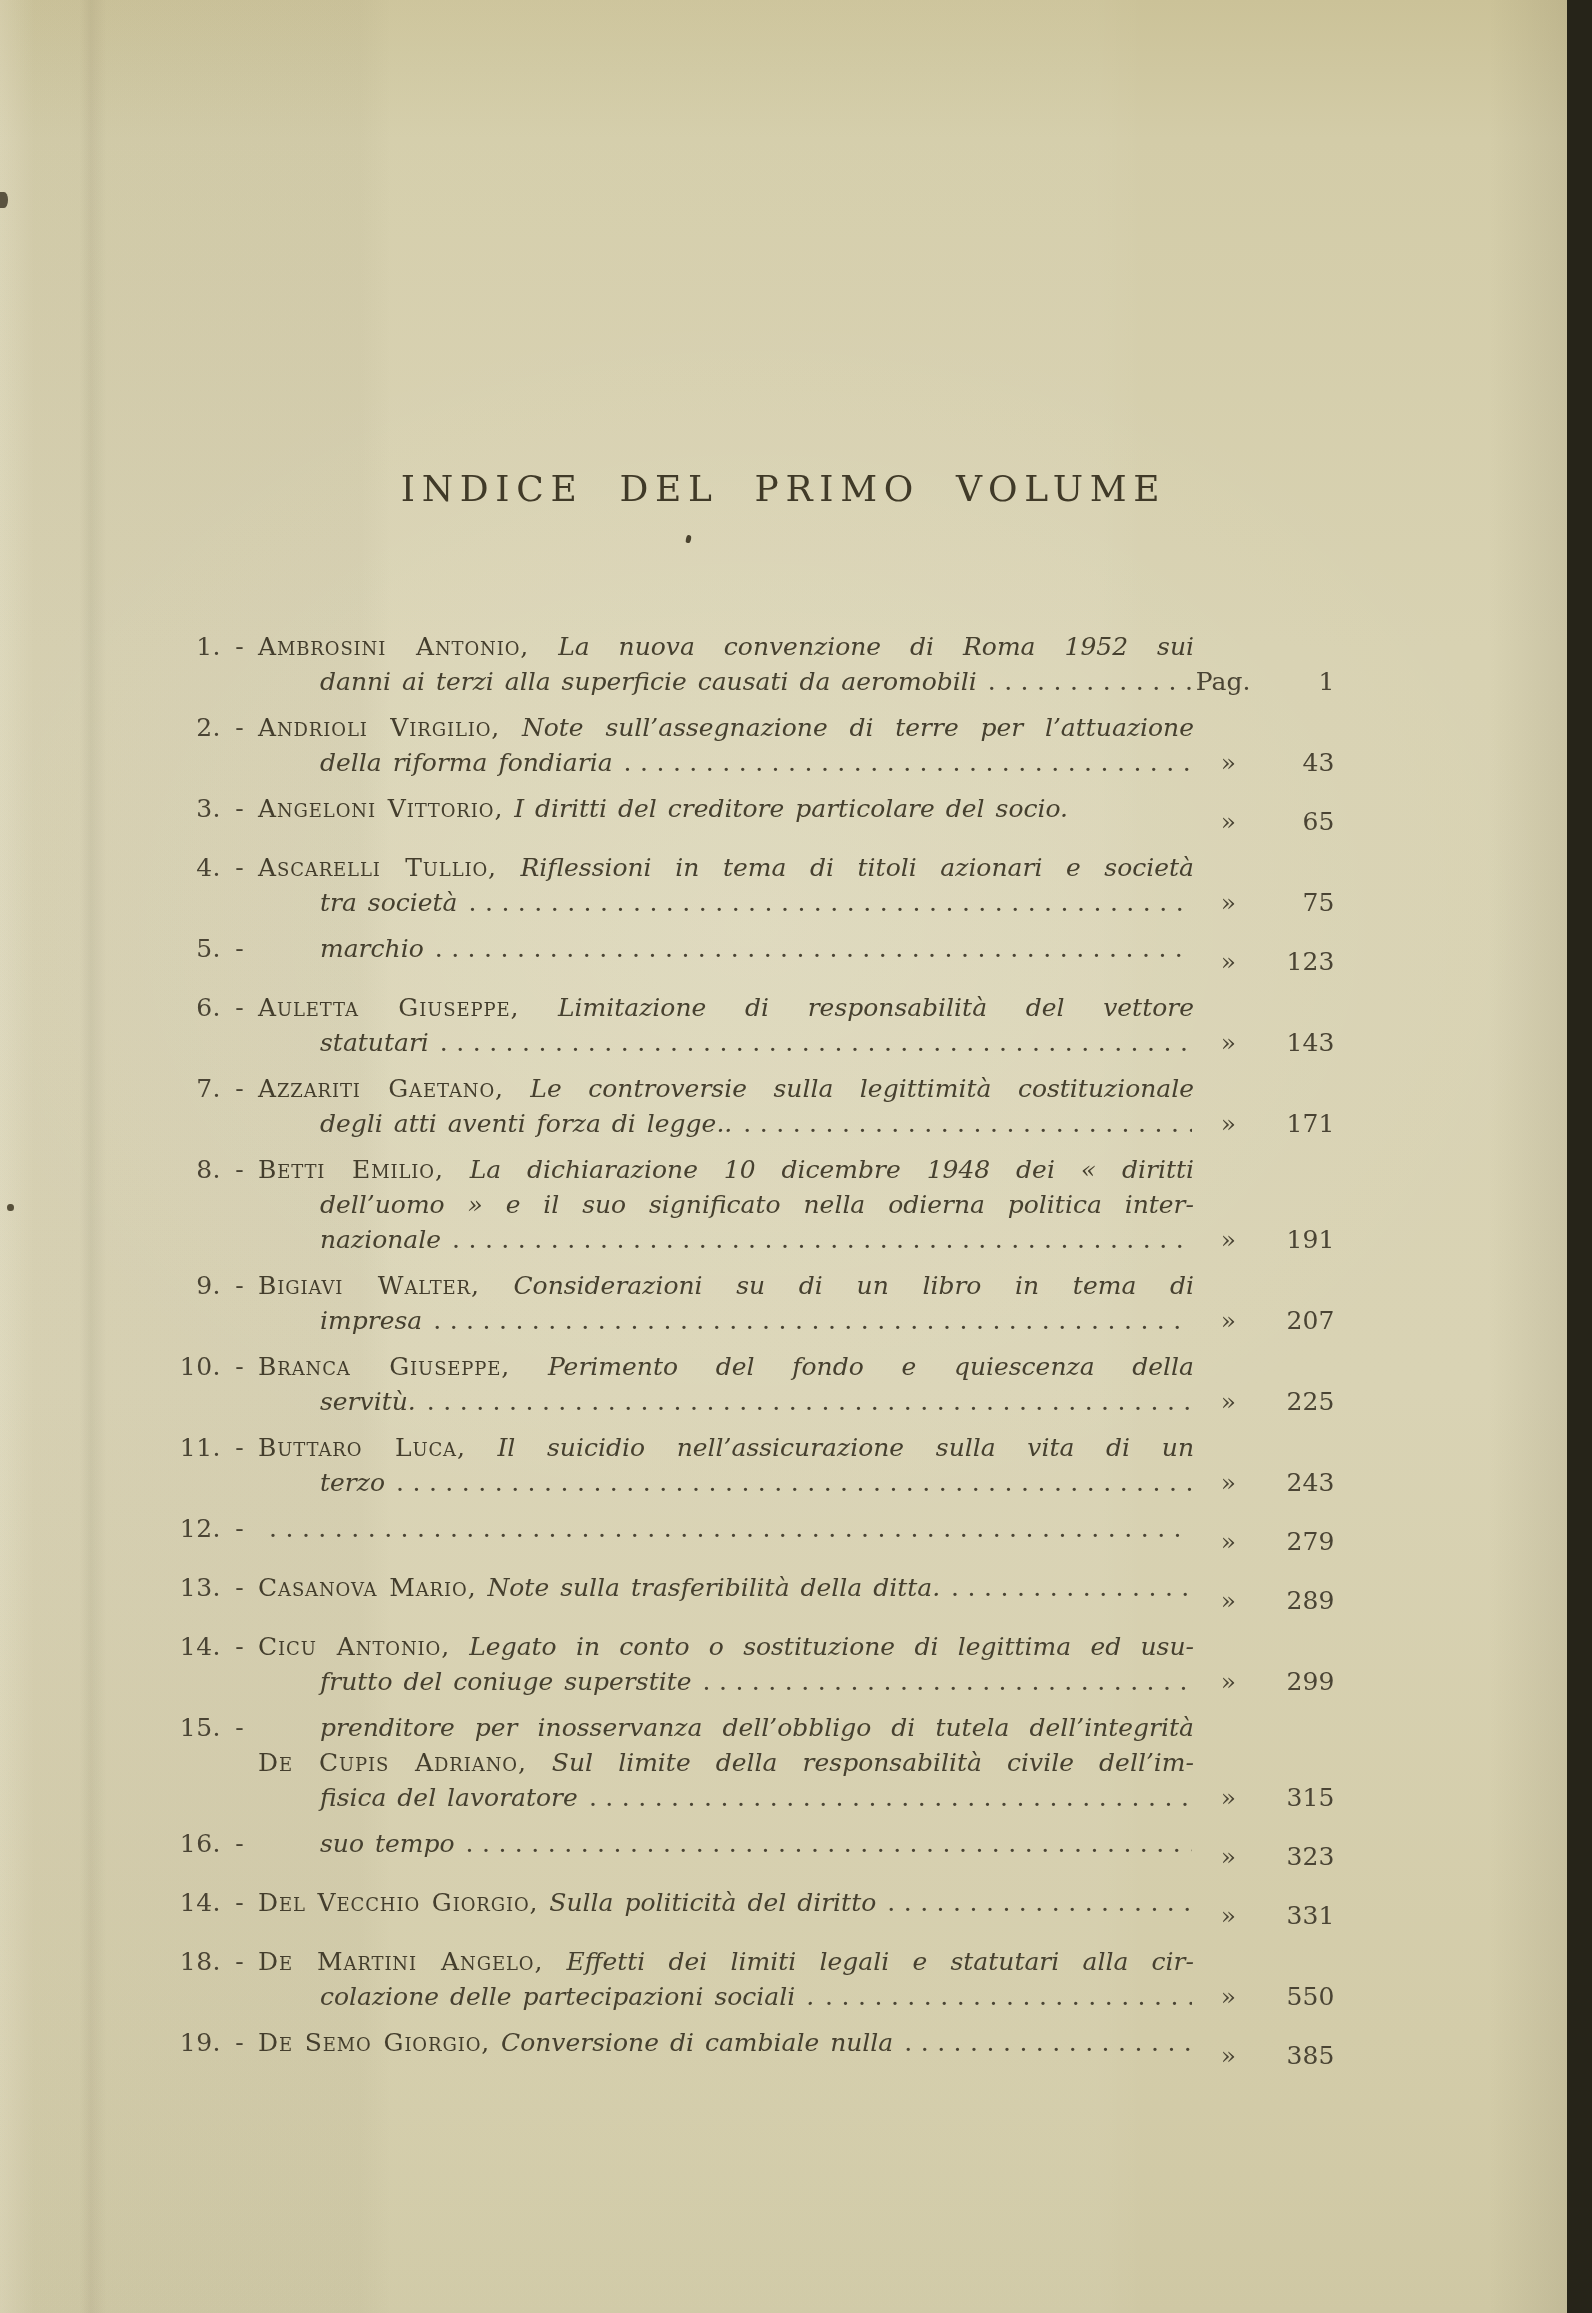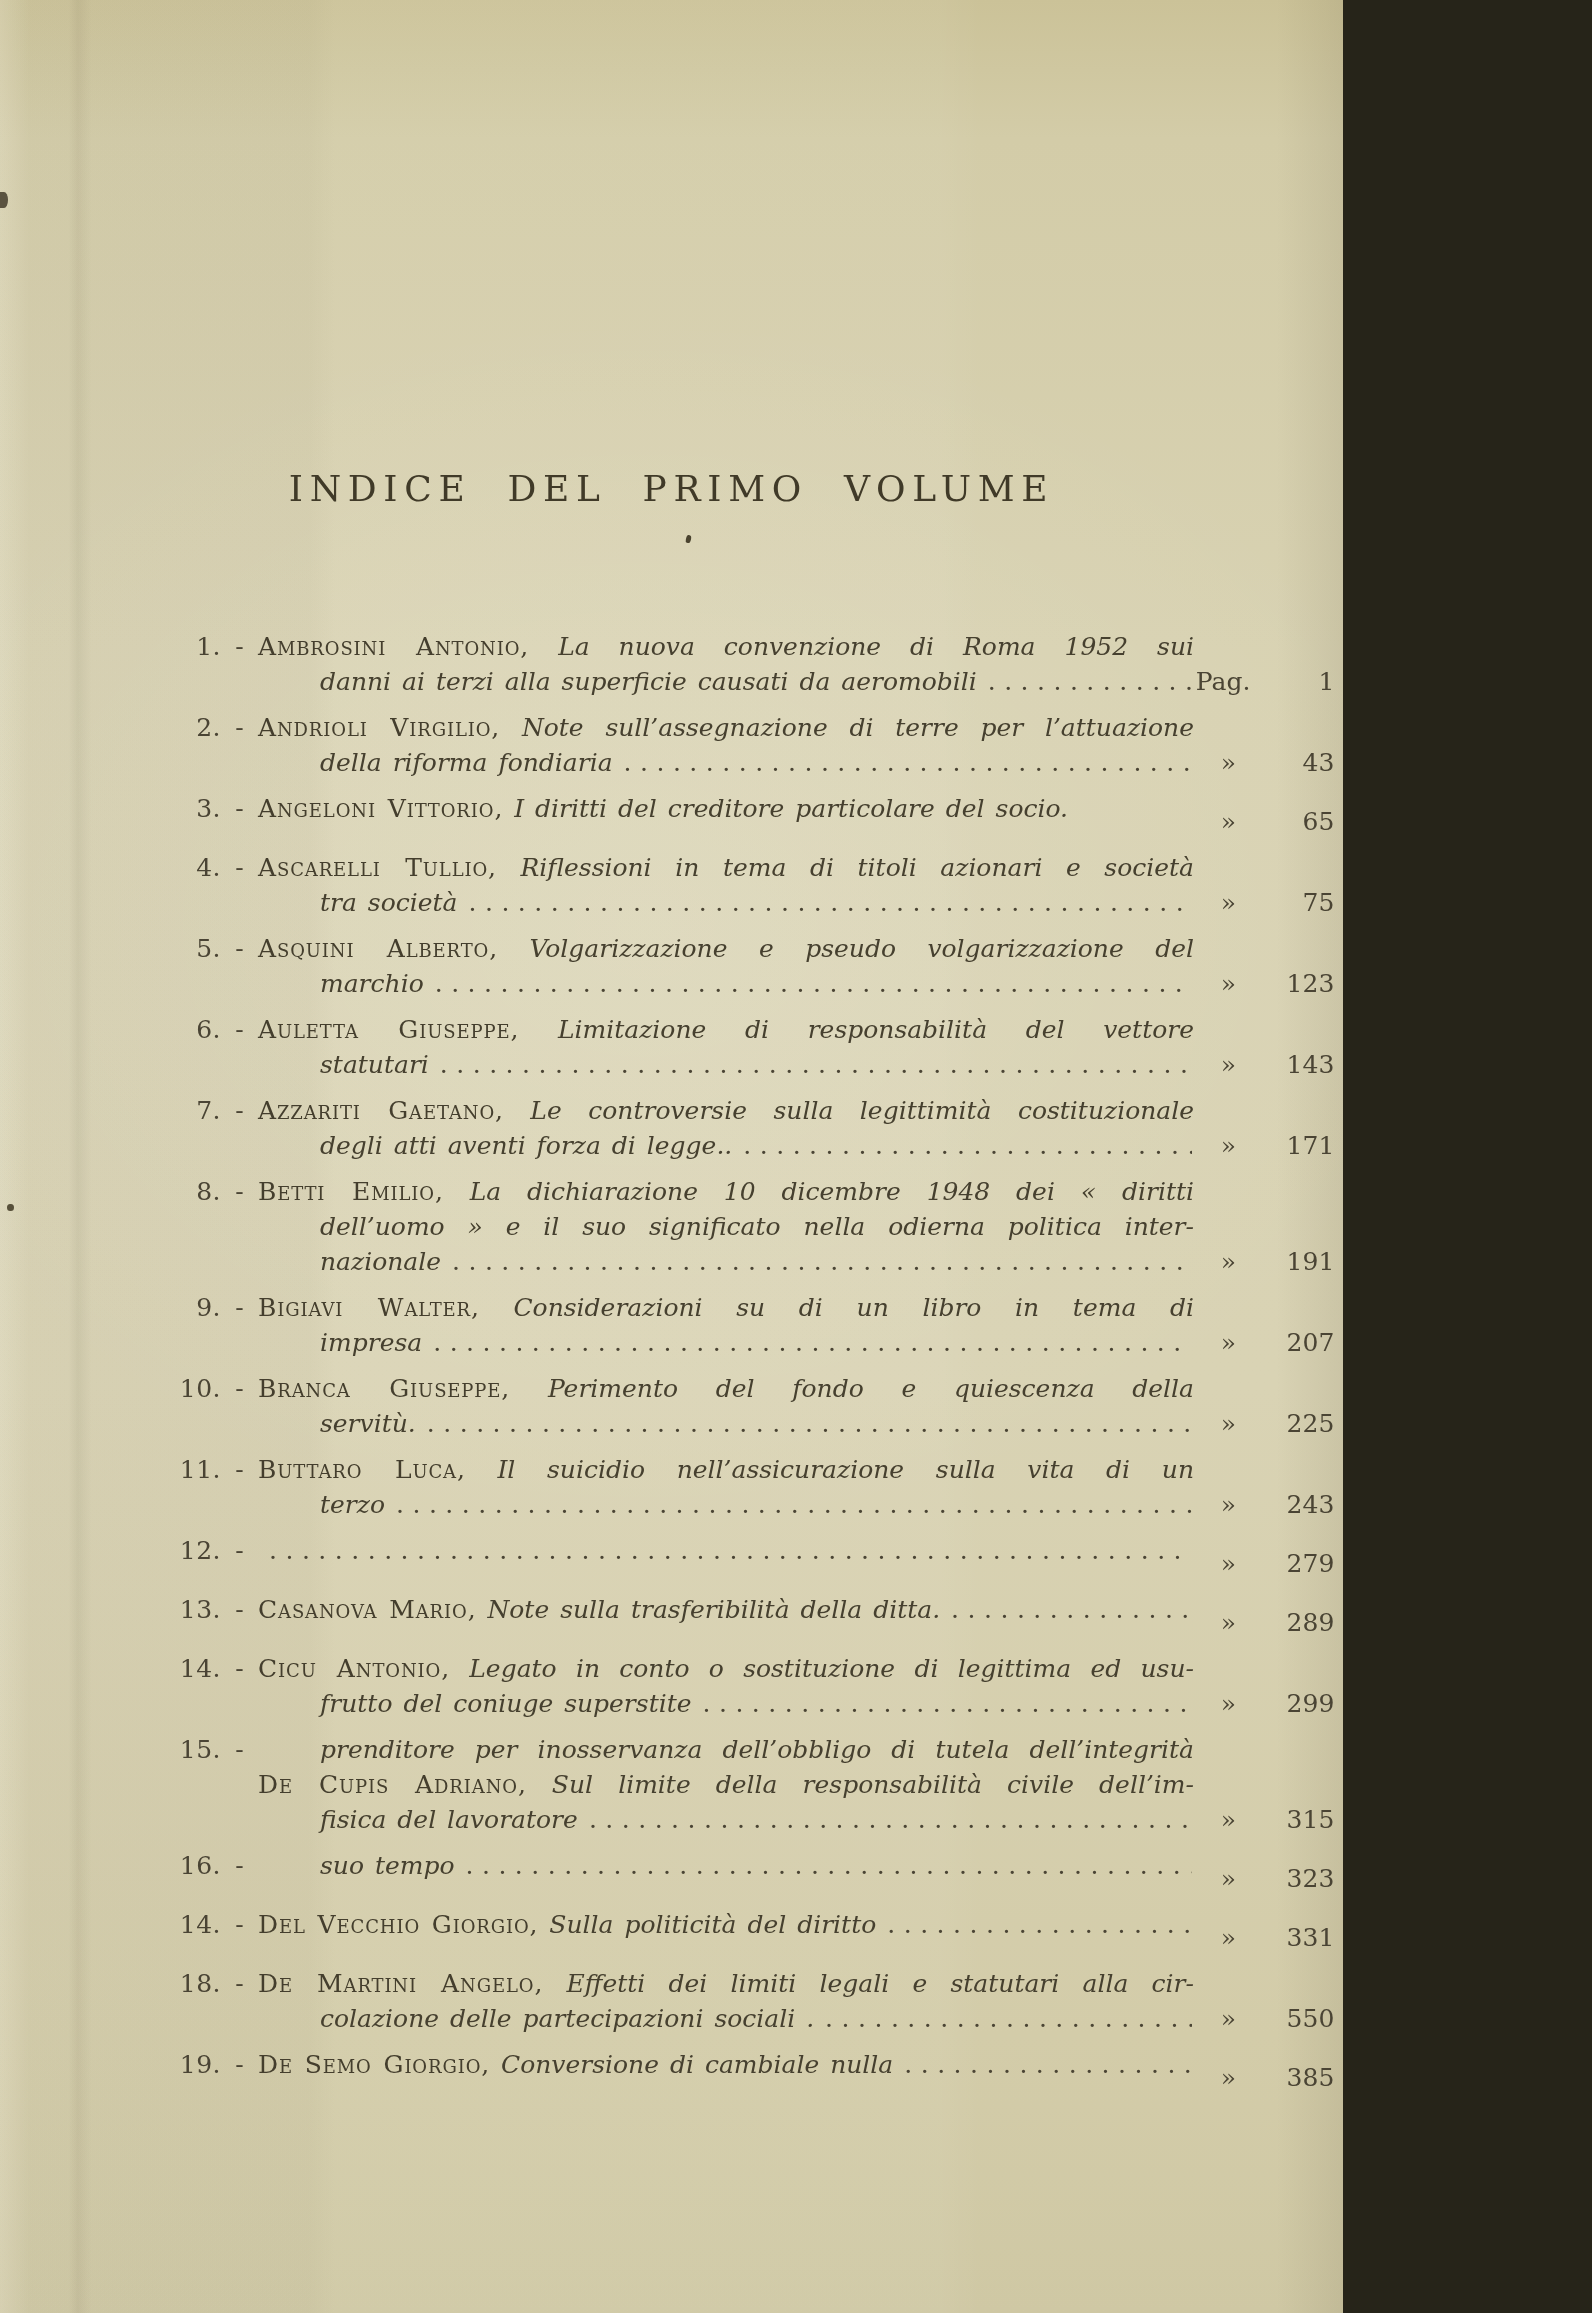--- a/index.html
+++ b/index.html
@@ -2,21 +2,21 @@
 <html style="font-size:14.6px"><head>
 <meta charset="utf-8">
 <style>
   html,body{margin:0;padding:0;}
   body{
     width:1593px;height:2314px;overflow:hidden;
     background:#262419;
     font-family:"DejaVu Serif","Liberation Serif",serif;
   }
   .page{
-    position:relative;width:1343px;height:2314px;overflow:hidden;
+    position:relative;width:1567px;height:2314px;overflow:hidden;
     color:#46402f;
     background:
       radial-gradient(ellipse 1142px 868px at 48% 40%, rgba(255,255,250,0.13), rgba(255,255,250,0) 72%),
       linear-gradient(90deg, rgba(255,252,235,0.22) 0%, rgba(255,252,235,0) 2.2%),
       linear-gradient(90deg, rgba(75,65,38,0) 95%, rgba(75,65,38,0.10) 100%),
       linear-gradient(90deg, rgba(0,0,0,0) 5.1%, rgba(70,60,35,0.075) 5.8%, rgba(0,0,0,0) 6.8%),
       linear-gradient(180deg, #cbc298 0%, #d3ccA8 6%, #d8d2b2 28%, #d9d3b4 60%, #d3cca9 88%, #cfc8a4 100%);
   }
   .title{
     position:absolute;left:0;right:0;top:468px;margin:0;
@@ -134,23 +134,20 @@
         </div>
         <div class="pageref">
           <span class="plabel">»</span>
           <span class="pnum">75</span>
         </div>
       </div>
       <div class="entry">
         <div class="num">5.</div>
         <div class="dash">-</div>
         <div class="ebody">
-          <div class="line just">
-            <span class="lt"><span class="author">Asquini Alberto,</span> Volgarizzazione e pseudo volgarizzazione del</span>
-          </div>
           <div class="line cont">
             <span class="lt">marchio</span>
             <span class="leader">............................................................................................................................................</span>
           </div>
         </div>
         <div class="pageref">
           <span class="plabel">»</span>
           <span class="pnum">123</span>
         </div>
       </div>

